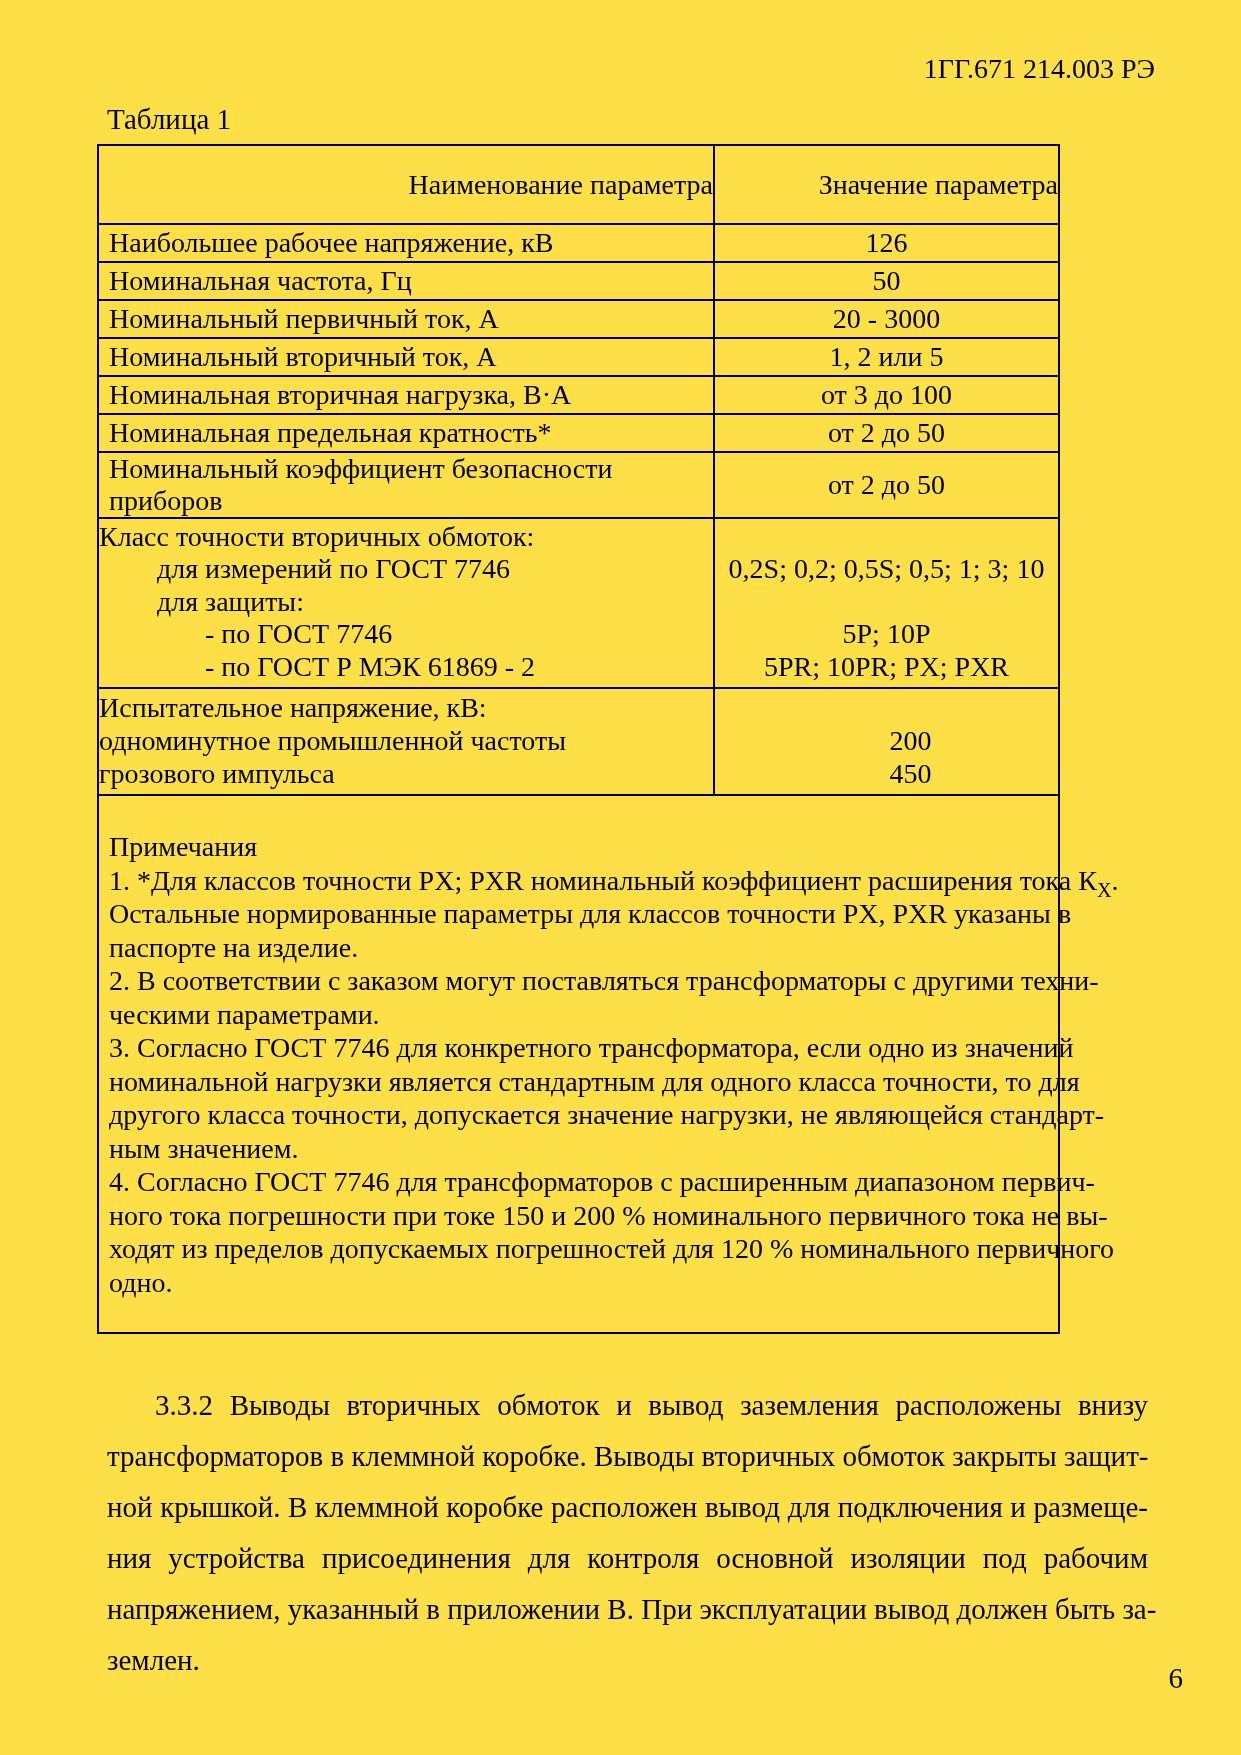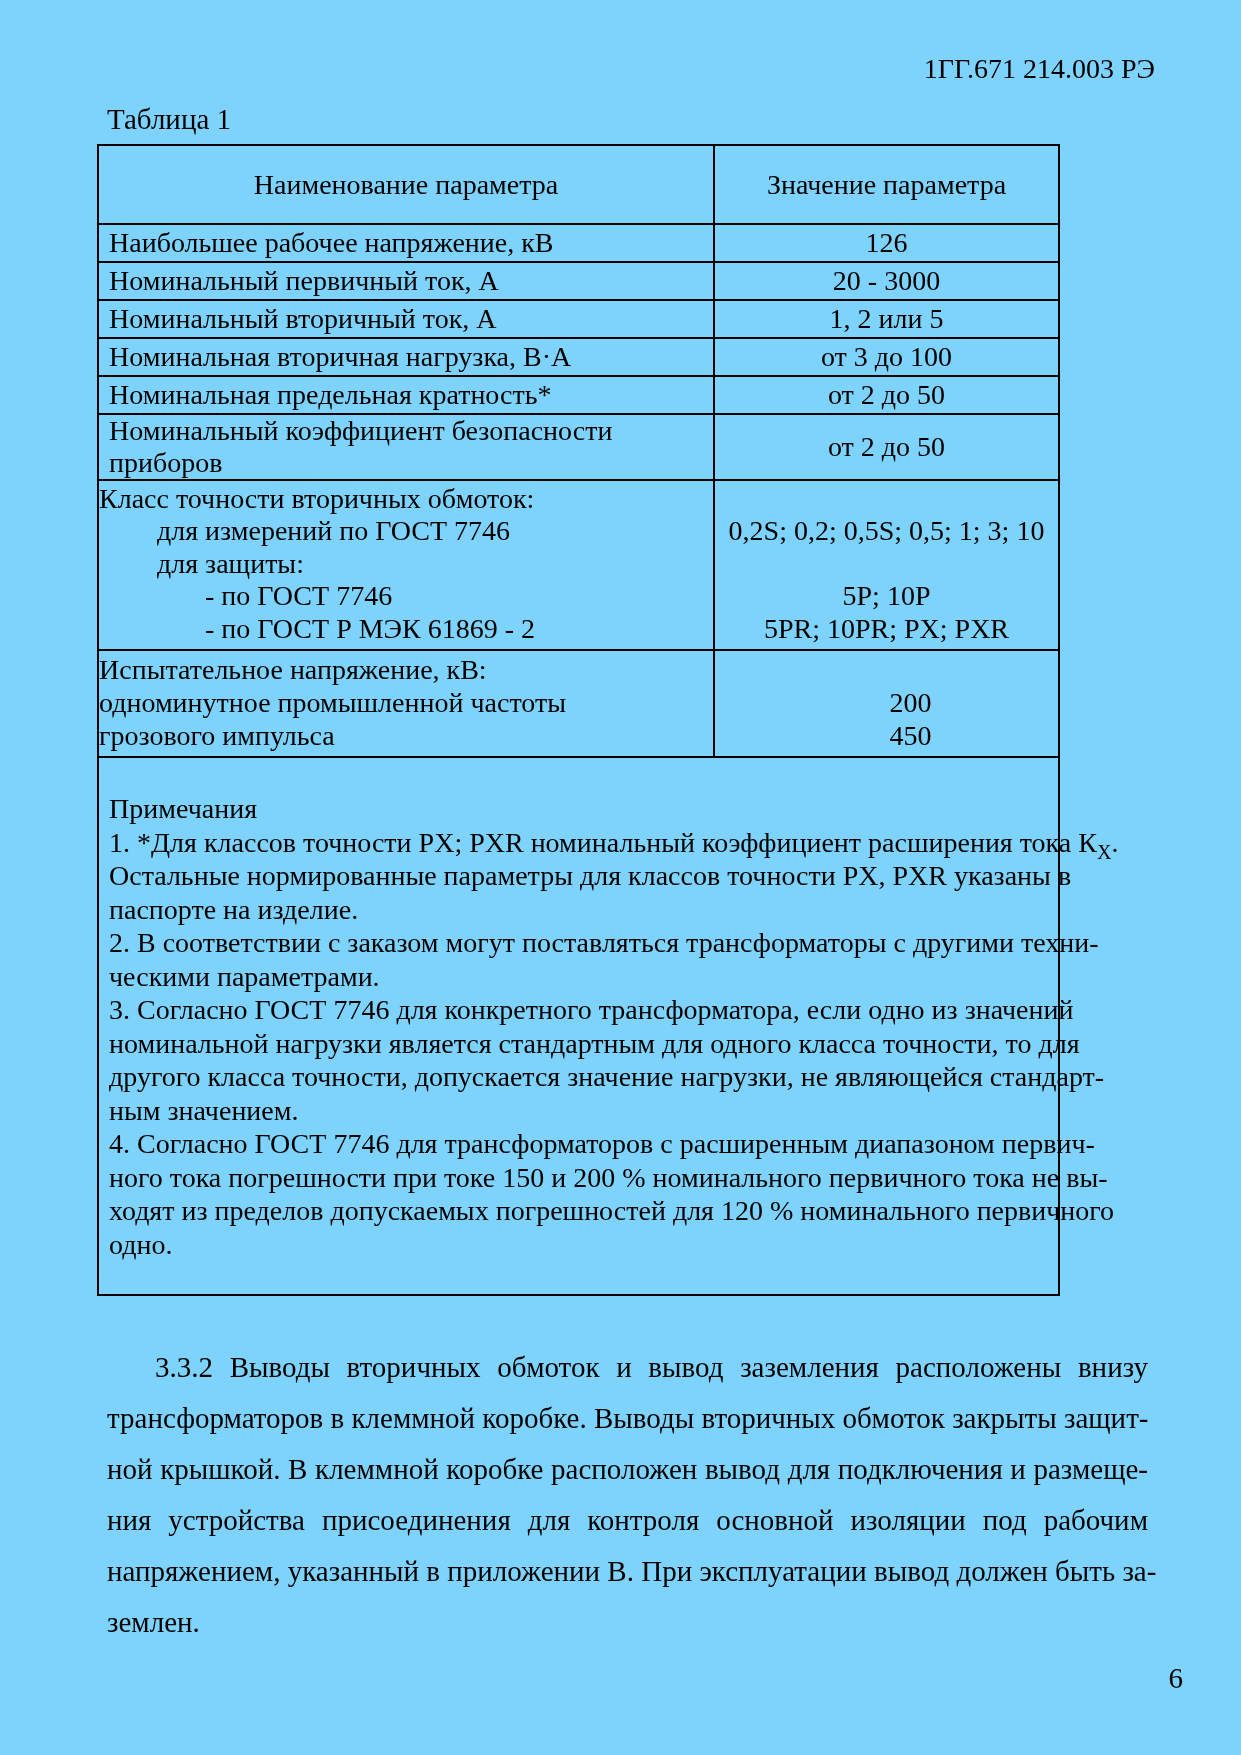--- a/index.html
+++ b/index.html
@@ -1,20 +1,20 @@
 <!DOCTYPE html>
 <html lang="ru"><head>
 <meta charset="utf-8">
 <style>
   html,body{margin:0;padding:0;background:#ffffff;}
   .page{
     position:relative;
     width:1241px;
     height:1755px;
-    background:#7dd3fc;
+    background:#fde047;
     color:#000;
     font-family:"Liberation Serif","DejaVu Serif",serif;
     overflow:hidden;
   }
   .doc-code{
     margin:52px 0 0 97px;
     width:1058px;
     text-align:right;
     font-size:28px;
     line-height:34px;
@@ -29,21 +29,21 @@
     margin:8px 0 0 97px;
     width:961px;
     table-layout:fixed;
   }
   table.params{border:2px solid #000;}
   col.c1{width:616px;}
   col.c2{width:345px;}
   td{font-size:28px;vertical-align:middle;padding:0;}
   .vr{border-right:2px solid #000;}
   tr.bb>td{border-bottom:2px solid #000;}
-  td.hc{height:77px;text-align:center;}
+  td.hc{height:77px;text-align:right;}
   tr.sr>td{height:36px;}
   td.nm{padding-left:10px;}
   td.val{text-align:center;}
   td.multi{vertical-align:top;padding-top:2px;padding-bottom:4px;}
   .acc .ln,.acc .vl{line-height:32.4px;min-height:32.4px;}
   .tst .ln,.tst .vl{line-height:33px;min-height:33px;padding-left:48px;}
   .ln.i0{padding-left:0;}
   .ln.i1{padding-left:58px;}
   .ln.i2{padding-left:106px;}
   .vl{text-align:center;white-space:nowrap;}
@@ -88,20 +88,24 @@
 
     <tbody>
         <tr class="bb">
       <td class="vr hc">Наименование параметра</td>
       <td class="hc">Значение параметра</td>
     </tr>
 
     <tr class="sr bb">
       <td class="vr nm">Наибольшее рабочее напряжение, кВ</td>
       <td class="val">126</td>
+    </tr>
+    <tr class="sr bb">
+      <td class="vr nm">Номинальная частота, Гц</td>
+      <td class="val">50</td>
     </tr>
     <tr class="sr bb">
       <td class="vr nm">Номинальный первичный ток, А</td>
       <td class="val">20 - 3000</td>
     </tr>
     <tr class="sr bb">
       <td class="vr nm">Номинальный вторичный ток, А</td>
       <td class="val">1, 2 или 5</td>
     </tr>
     <tr class="sr bb">

